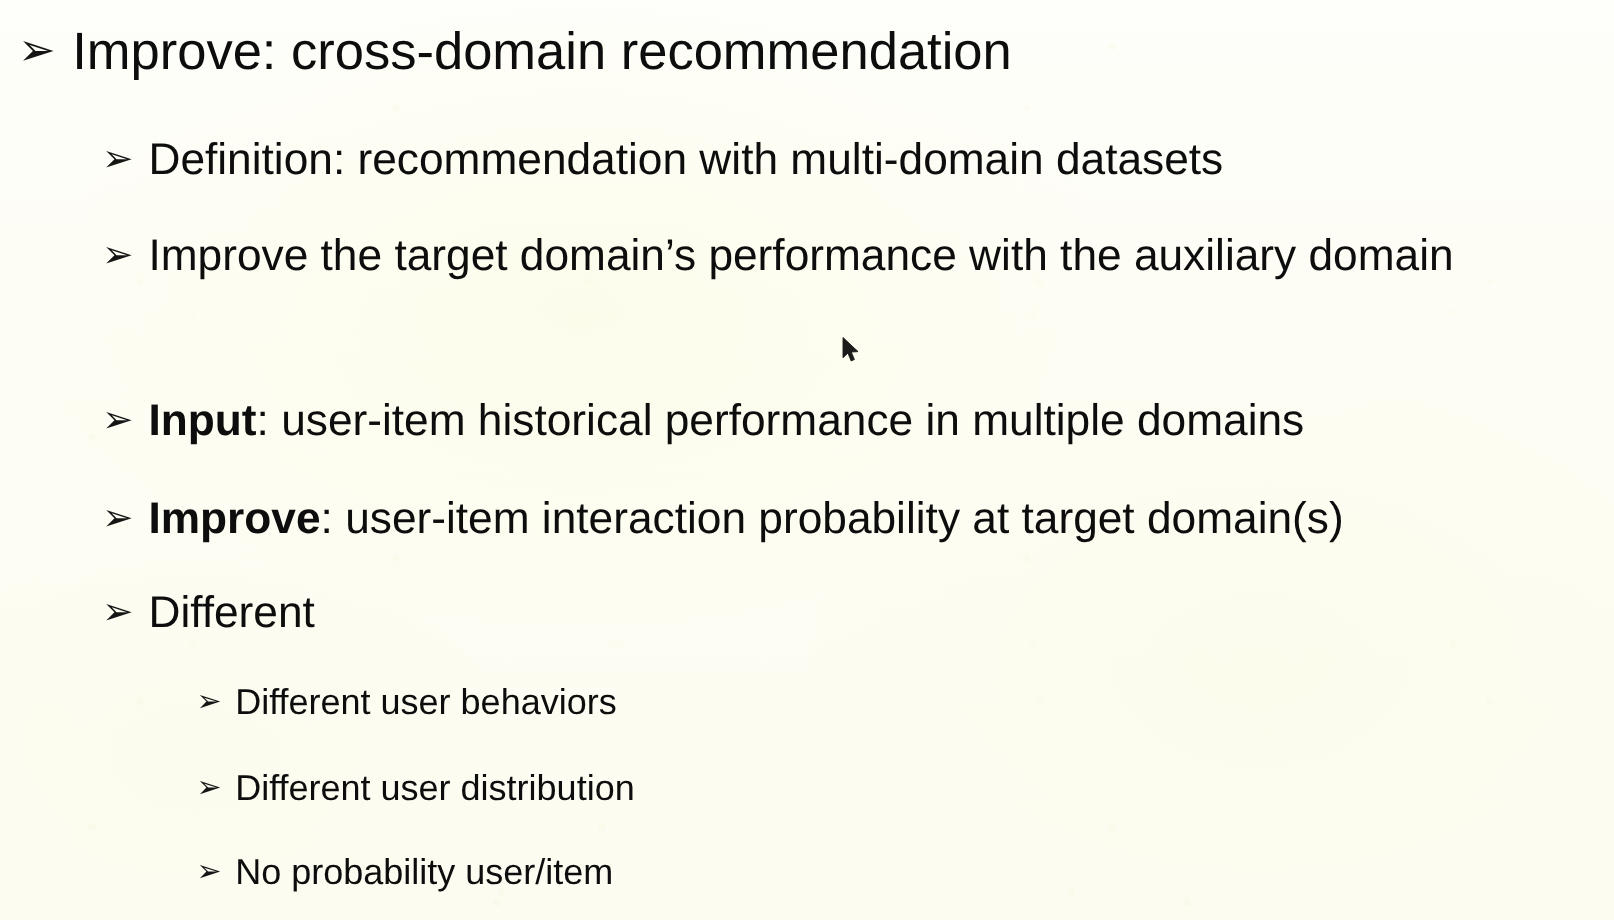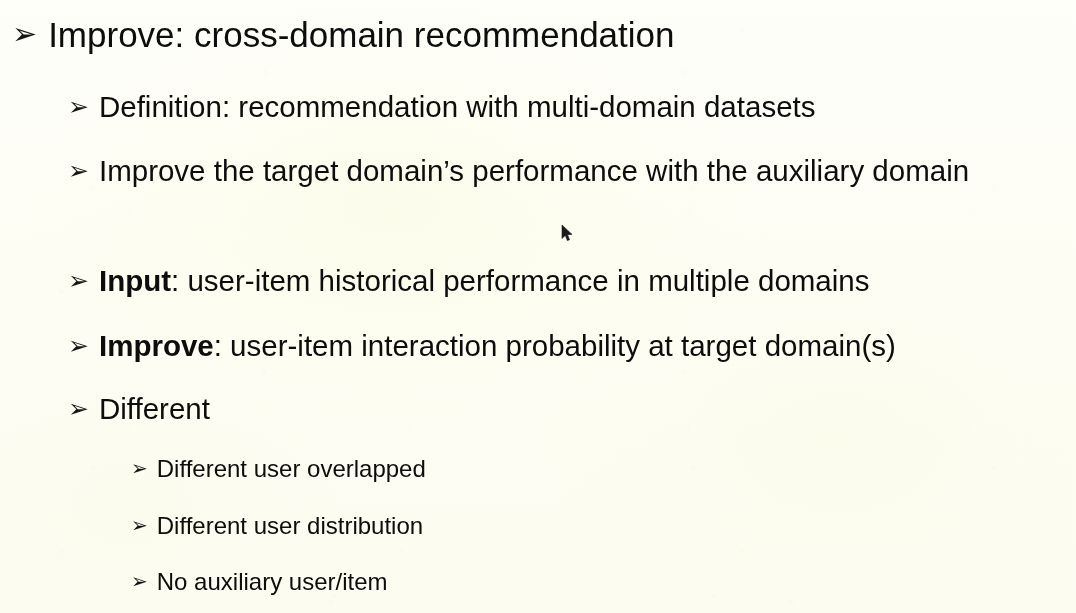--- a/index.html
+++ b/index.html
@@ -173,31 +173,31 @@
       <span class="txt"><b>Improve</b><span>: user-item interaction probability at target domain(s)</span></span>
     </div>
 
     <div class="row lvl2 r-chal">
       <span class="marker">➢</span>
       <span class="txt">Different</span>
     </div>
 
     <div class="row lvl3 r-beh">
       <span class="marker">➢</span>
-      <span class="txt">Different user overlapped</span>
+      <span class="txt">Different user behaviors</span>
     </div>
 
     <div class="row lvl3 r-dist">
       <span class="marker">➢</span>
       <span class="txt">Different user distribution</span>
     </div>
 
     <div class="row lvl3 r-ovl">
       <span class="marker">➢</span>
-      <span class="txt">No auxiliary user/item</span>
+      <span class="txt">No probability user/item</span>
     </div>
 
   </div>
 
   <div id="cursor">
     <svg width="13" height="19" viewBox="0 0 13 19" xmlns="http://www.w3.org/2000/svg">
       <path d="M1 1 L1 14.5 L4.3 11.4 L6.4 16.6 L8.6 15.7 L6.5 10.7 L11 10.4 Z" fill="#1b1b1b" stroke="#1b1b1b" stroke-width="0.6" stroke-linejoin="round"></path>
     </svg>
   </div>
 

